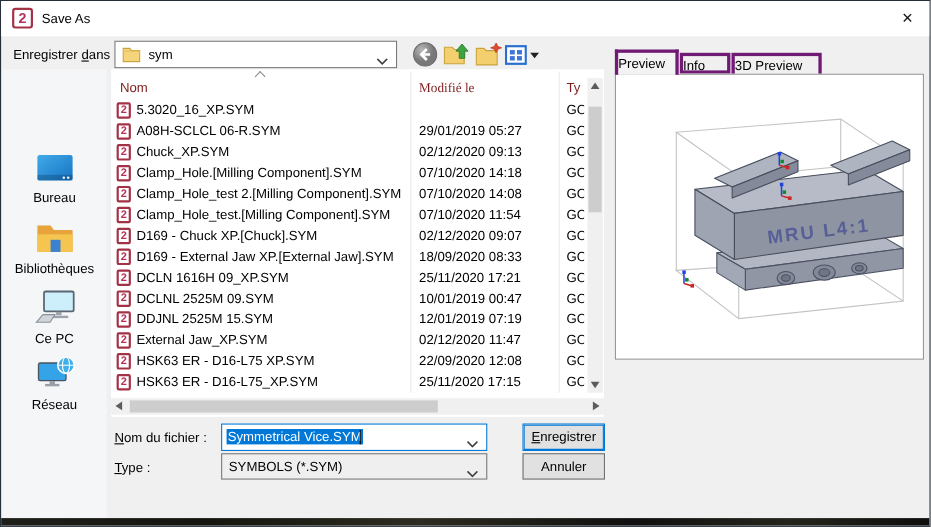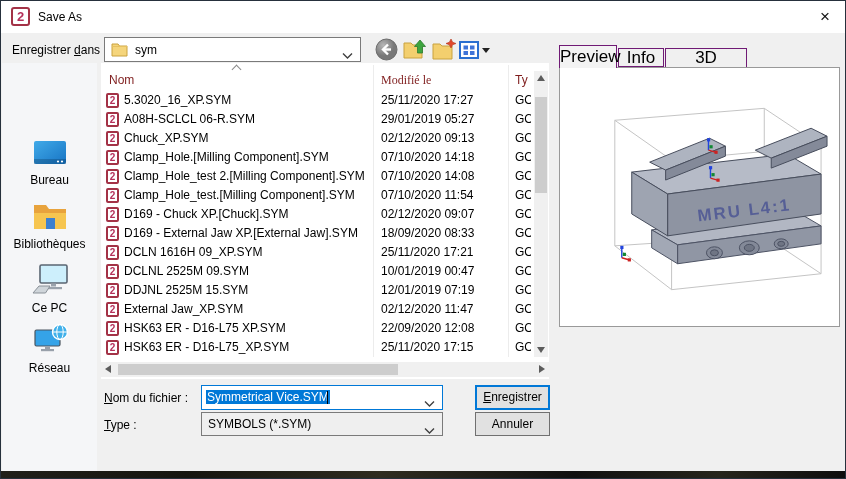--- a/index.html
+++ b/index.html
@@ -56,22 +56,22 @@
   .vscroll { position:absolute; left:433px; top:8px; width:14px; height:286px; background:#f0f0f0; }
   .vthumb { position:absolute; left:1px; top:26px; width:12px; height:96px; background:#cdcdcd; }
   .hscroll { position:absolute; left:0px; top:299px; width:448px; height:15px; background:#f0f0f0; }
   .hthumb { position:absolute; left:17px; top:2px; width:280px; height:11px; background:#cdcdcd; }
   .tri { position:absolute; width:0; height:0; }
   .tri-up   { left:3px; top:4px;  border-left:4px solid transparent; border-right:4px solid transparent; border-bottom:6px solid #5c5c5c; }
   .tri-down { left:3px; bottom:4px; border-left:4px solid transparent; border-right:4px solid transparent; border-top:6px solid #5c5c5c; }
   .tri-left { left:4px; top:3px; border-top:4px solid transparent; border-bottom:4px solid transparent; border-right:6px solid #5c5c5c; }
   .tri-right{ right:4px; top:3px; border-top:4px solid transparent; border-bottom:4px solid transparent; border-left:6px solid #5c5c5c; }
   
-  .tab { position:absolute; border:1px solid #701a75; background:#f0f0f0;
-    font-size:17px; text-align:center; cursor:default; }
+  .tab { position:absolute; border:3px solid #701a75; background:#f0f0f0;
+    font-size:12px; text-align:left; cursor:default; }
   .tab-active { left:558px; top:44px; width:58px; height:23px; line-height:21px;
     background:#f3f3f3; border-bottom:none; z-index:3; }
   .tab-i1 { left:617px; top:47px; width:46px; height:19px; line-height:18px; }
   .tab-i2 { left:664px; top:47px; width:82px; height:33px; line-height:18px; }
   .pbox { position:absolute; left:558px; top:66px; width:281px; height:260px;
     background:#fff; border:1px solid #999; z-index:2; }
   
   .lbl-fn { position:absolute; left:103px; top:390px; }
   .lbl-type { position:absolute; left:103px; top:417px; }
   .combo-fn { left:200px; top:384px; width:242px; height:25px; border:1px solid #0078d7;padding-left:12px; }
@@ -212,21 +212,20 @@
     <div class="lhead h-nom">Nom</div>
     <div class="lhead h-mod">Modifié le</div>
     <div class="lhead h-ty">Ty</div>
     <div class="coldiv cd1"></div>
     <div class="coldiv cd2"></div>
 
     <div class="rows" id="rows">
         <div class="frow">
           <span class="ficon">2</span>
           <span class="fname">5.3020_16_XP.SYM</span>
-          <span class="fdate">25/11/2020 17:27</span>
           <span class="ftype">GO</span>
         </div>
         <div class="frow">
           <span class="ficon">2</span>
           <span class="fname">A08H-SCLCL 06-R.SYM</span>
           <span class="fdate">29/01/2019 05:27</span>
           <span class="ftype">GO</span>
         </div>
         <div class="frow">
           <span class="ficon">2</span>

